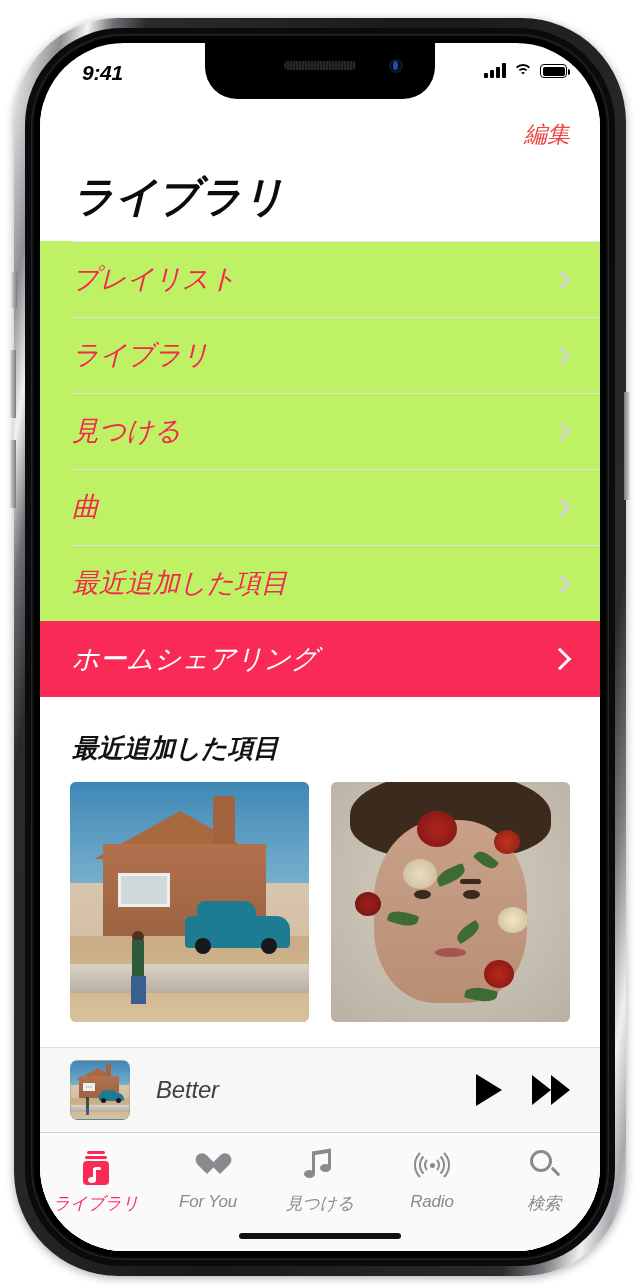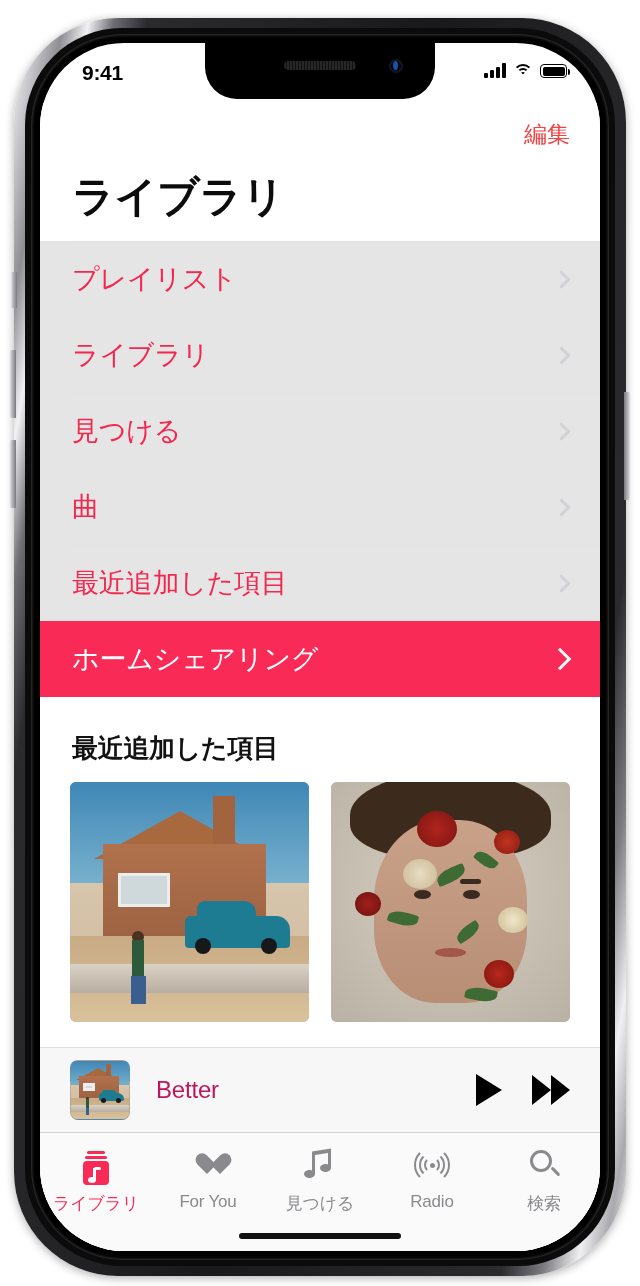--- a/index.html
+++ b/index.html
@@ -7,20 +7,21 @@
     width:640px; height:1286px;
     background:#ffffff;
     font-family:"Liberation Sans","DejaVu Sans",sans-serif;
     overflow:hidden;
   }
 
   
   .device-wrap{
     position:absolute; left:0; top:0; width:640px; height:1286px;
     background:#ffffff;
+    font-style:italic;
   }
   .device-outer{
     position:absolute; left:14px; top:18px; width:612px; height:1258px;
     border-radius:104px;
     background:linear-gradient(100deg,
       #ffffff 0%, #c9c9cd 3%, #8e8e93 6%, #f2f2f4 9%,
       #6e6e73 12%, #2b2b2e 16%, #19191b 50%,
       #2b2b2e 85%, #7d7d82 90%, #f0f0f2 94%, #a8a8ad 97%, #ffffff 100%);
     box-shadow:0 2px 10px rgba(0,0,0,.32);
   }
@@ -100,21 +101,21 @@
   
   .content{ position:absolute; left:0; top:60px; right:0; bottom:0; background:#fff;}
   .edit-row{ height:62px; display:flex; align-items:center; justify-content:flex-end; padding-right:30px;}
   .edit-btn{ font-size:23px; color:#ef4444; }
   .page-title{ font-size:42px; font-weight:bold; color:#0c0c0c;
      padding:4px 30px 16px 32px; letter-spacing:-.5px;}
 
   .list{ }
   .list-row{
     position:relative; height:76px; display:flex; align-items:center;
-    padding-left:32px; padding-right:28px; background:#e5e5e5;
+    padding-left:32px; padding-right:28px; background:#bef264;
   }
   .list-row .sep{
     position:absolute; left:32px; right:0; top:0; height:1px; background:#e3e3e6;
   }
   .list-row .label{ font-size:27px; color:#f4274f; flex:1; letter-spacing:-.2px;}
   .list-row.active{ background:#fa2a57;}
   .list-row.active .label{ color:#fff;}
   .list-row.active .sep{ background:transparent;}
   .chev{ width:13px; height:13px; border-right:3px solid #d2d2d6;
     border-top:3px solid #d2d2d6; transform:rotate(45deg); margin-right:4px;}
@@ -175,21 +176,21 @@
 
   
   .miniplayer{
     position:absolute; left:0; right:0; bottom:118px; height:86px;
     background:rgba(247,247,247,.96);
     border-top:1px solid #dcdcde; border-bottom:1px solid #d2d2d4;
     display:flex; align-items:center; padding:0 30px; backdrop-filter:blur(8px);
   }
   .mp-art{ width:60px; height:60px; border-radius:8px; overflow:hidden; position:relative;
     border:1px solid rgba(0,0,0,.12); flex:none;}
-  .mp-title{ flex:1; font-size:24px; color:#be185d; margin-left:26px; letter-spacing:-.2px;}
+  .mp-title{ flex:1; font-size:24px; color:#404040; margin-left:26px; letter-spacing:-.2px;}
   .mp-ctrl{ display:flex; align-items:center; gap:30px;}
   .ico-play{ width:0; height:0; border-left:26px solid #000;
     border-top:16px solid transparent; border-bottom:16px solid transparent;}
   .ico-ff{ display:flex; }
   .ico-ff i{ display:block; width:0; height:0; border-left:19px solid #000;
     border-top:15px solid transparent; border-bottom:15px solid transparent;}
 
   
   .tabbar{
     position:absolute; left:0; right:0; bottom:0; height:118px;

